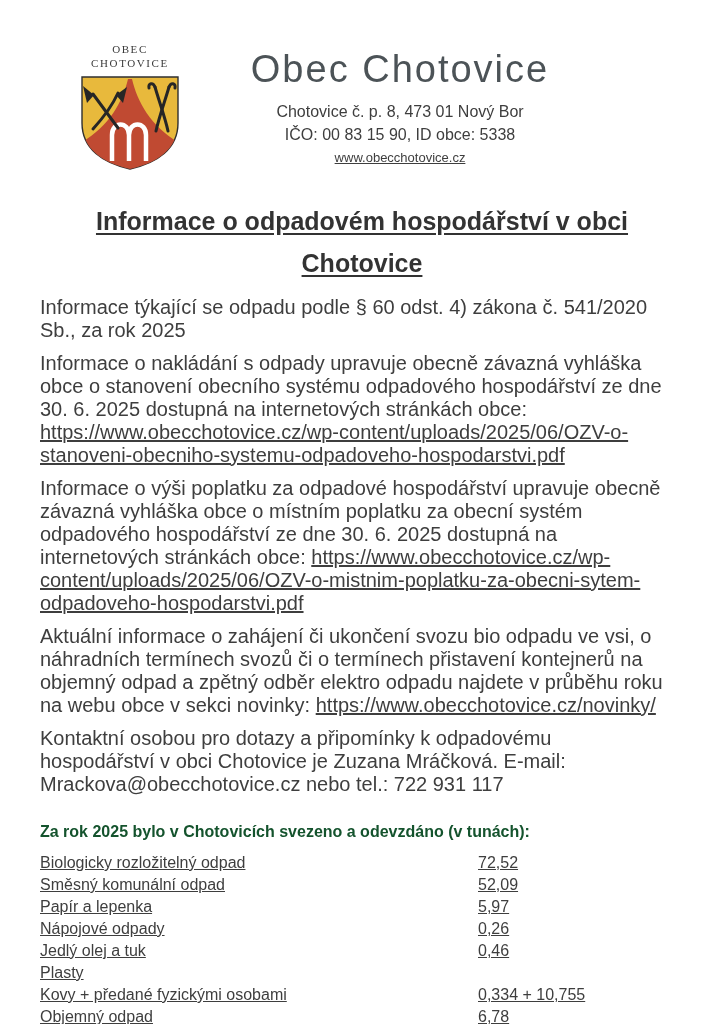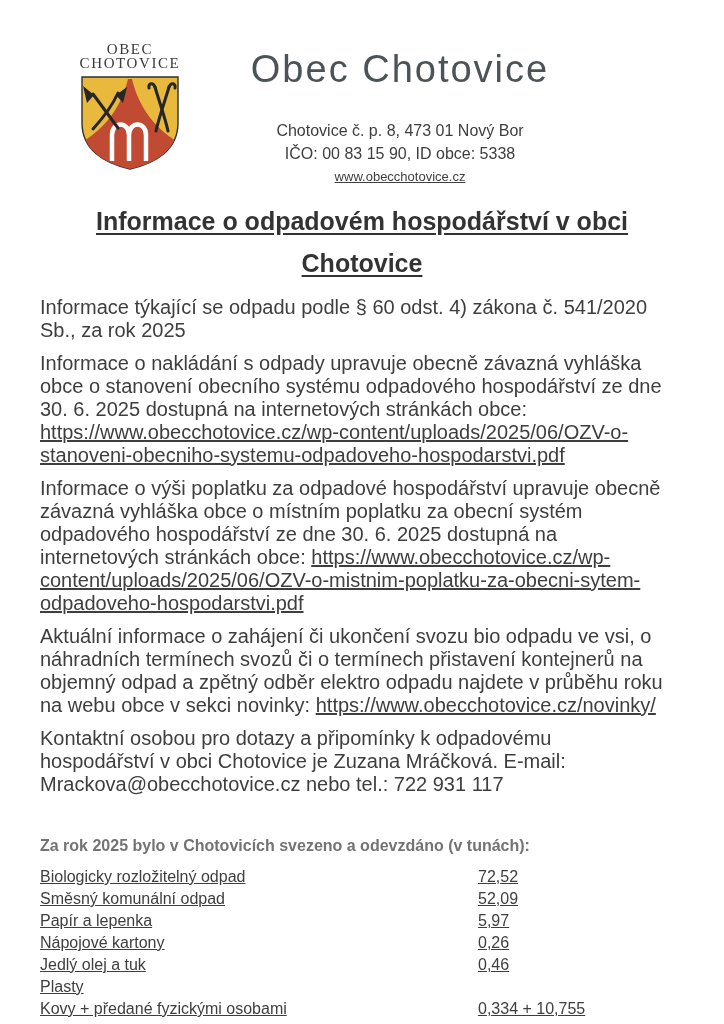--- a/index.html
+++ b/index.html
@@ -21,33 +21,33 @@
     width:724px;height:1024px;
     padding:42px 40px 0 40px;
     position:relative;
     background:#ffffff;
   }
   
   header{position:relative;height:150px;}
   .coa{position:absolute;left:34px;top:0;width:112px;text-align:center;}
   .coa-label{
     font-family:"Liberation Serif",serif;
-    font-size:15px;line-height:14px;
+    font-size:11px;line-height:14px;
     letter-spacing:1.6px;color:#3a3a3a;
   }
   .coa svg{display:block;margin:3px auto 0 auto;}
   .header-text{
     position:absolute;left:360px;top:6px;
     transform:translateX(-50%);
     text-align:center;white-space:nowrap;
   }
   .org-title{
     font-size:38px;line-height:42px;
     letter-spacing:2px;color:var(--title);
-    margin-bottom:29px;
+    margin-bottom:10px;
   }
   .addr{font-size:16px;line-height:23px;color:var(--text);}
   .site{
     font-size:13px;line-height:23px;color:var(--text);
     text-decoration:underline;cursor:pointer;
   }
   
   h1.doc-heading{
     margin:8px 0 12px 0;
     text-align:center;
@@ -57,22 +57,22 @@
     text-underline-offset:3px;
   }
   
   .para{margin:0 15px 10px 0;font-size:20px;line-height:23px;}
   .doc-link{
     color:inherit;text-decoration:underline;
     overflow-wrap:break-word;cursor:pointer;
   }
   
   .table-title{
-    margin-top:38px;
-    font-weight:bold;font-size:16px;line-height:23px;color:#737373;
+    margin-top:24px;
+    font-weight:bold;font-size:16px;line-height:23px;color:#14532d;
   }
   #waste-table{margin-top:9px;}
   .trow{
     display:grid;grid-template-columns:438px 1fr;
     font-size:16px;line-height:22px;text-decoration:underline;
   }
 </style>
 </head>
 <body>
 
@@ -138,21 +138,21 @@
       </div>
       <div class="trow">
         <span>Směsný komunální odpad</span>
         <span>52,09</span>
       </div>
       <div class="trow">
         <span>Papír a lepenka</span>
         <span>5,97</span>
       </div>
       <div class="trow">
-        <span>Nápojové kartony</span>
+        <span>Nápojové odpady</span>
         <span>0,26</span>
       </div>
       <div class="trow">
         <span>Jedlý olej a tuk</span>
         <span>0,46</span>
       </div>
       <div class="trow">
         <span>Plasty</span>
       </div>
       <div class="trow">

